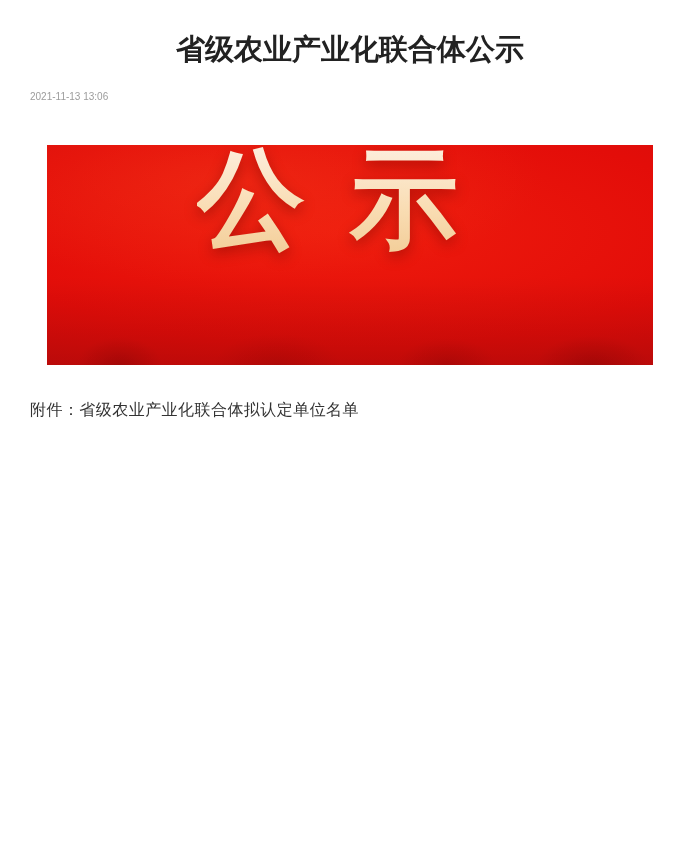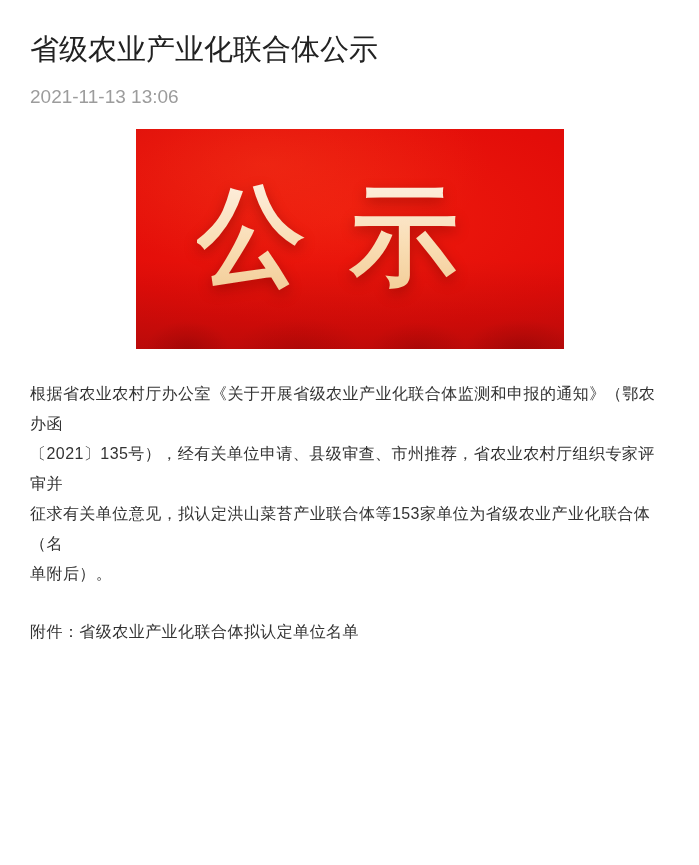--- a/index.html
+++ b/index.html
@@ -15,36 +15,37 @@
   }
   .article {
     box-sizing: border-box;
     width: 699px;
     padding: 30px 29px 0 30px;
   }
   .page-title {
     margin: 0 0 20px 0;
     font-size: 29px;
     line-height: 38px;
-    font-weight: normal;
+    font-weight: bold;
     color: #222222;
+    text-align: center;
   }
   .publish-time {
-    margin: 0 0 24px 0;
-    font-size: 19px;
+    margin: 0 0 40px 0;
+    font-size: 10px;
     line-height: 17px;
     color: #9c9c9c;
   }
   .banner {
     position: relative;
-    width: 428px;
+    width: 606px;
     height: 220px;
     margin: 0 auto 30px auto;
     display: flex;
-    align-items: center;
+    align-items: flex-start;
     justify-content: center;
     overflow: hidden;
     background:
       linear-gradient(to bottom, rgba(255,255,255,0) 60%, rgba(80,0,5,0.14) 86%, rgba(80,0,5,0.22) 100%),
       radial-gradient(95% 85% at 30% 16%, rgba(255,90,40,0.25) 0%, rgba(255,90,40,0) 55%),
       radial-gradient(150% 130% at 50% 40%, #ee1b0d 0%, #e30d09 40%, #d30d0c 65%, #b30d10 88%, #a40d12 100%);
   }
   .banner::after {
     content: "";
     position: absolute;
@@ -90,22 +91,18 @@
 
 <div class="article">
   <h1 class="page-title">省级农业产业化联合体公示</h1>
 
   <div class="publish-time">2021-11-13 13:06</div>
 
   <div class="banner">
     <span class="banner-label">公示</span>
   </div>
 
-  <p class="para">根据省农业农村厅办公室《关于开展省级农业产业化联合体监测和申报的通知》（鄂农办函
-〔2021〕135号），经有关单位申请、县级审查、市州推荐，省农业农村厅组织专家评审并
-征求有关单位意见，拟认定洪山菜苔产业联合体等153家单位为省级农业产业化联合体（名
-单附后）。</p>
 
 
 
   <p class="para">附件：省级农业产业化联合体拟认定单位名单</p>
 
 </div>
 
 </body></html>

